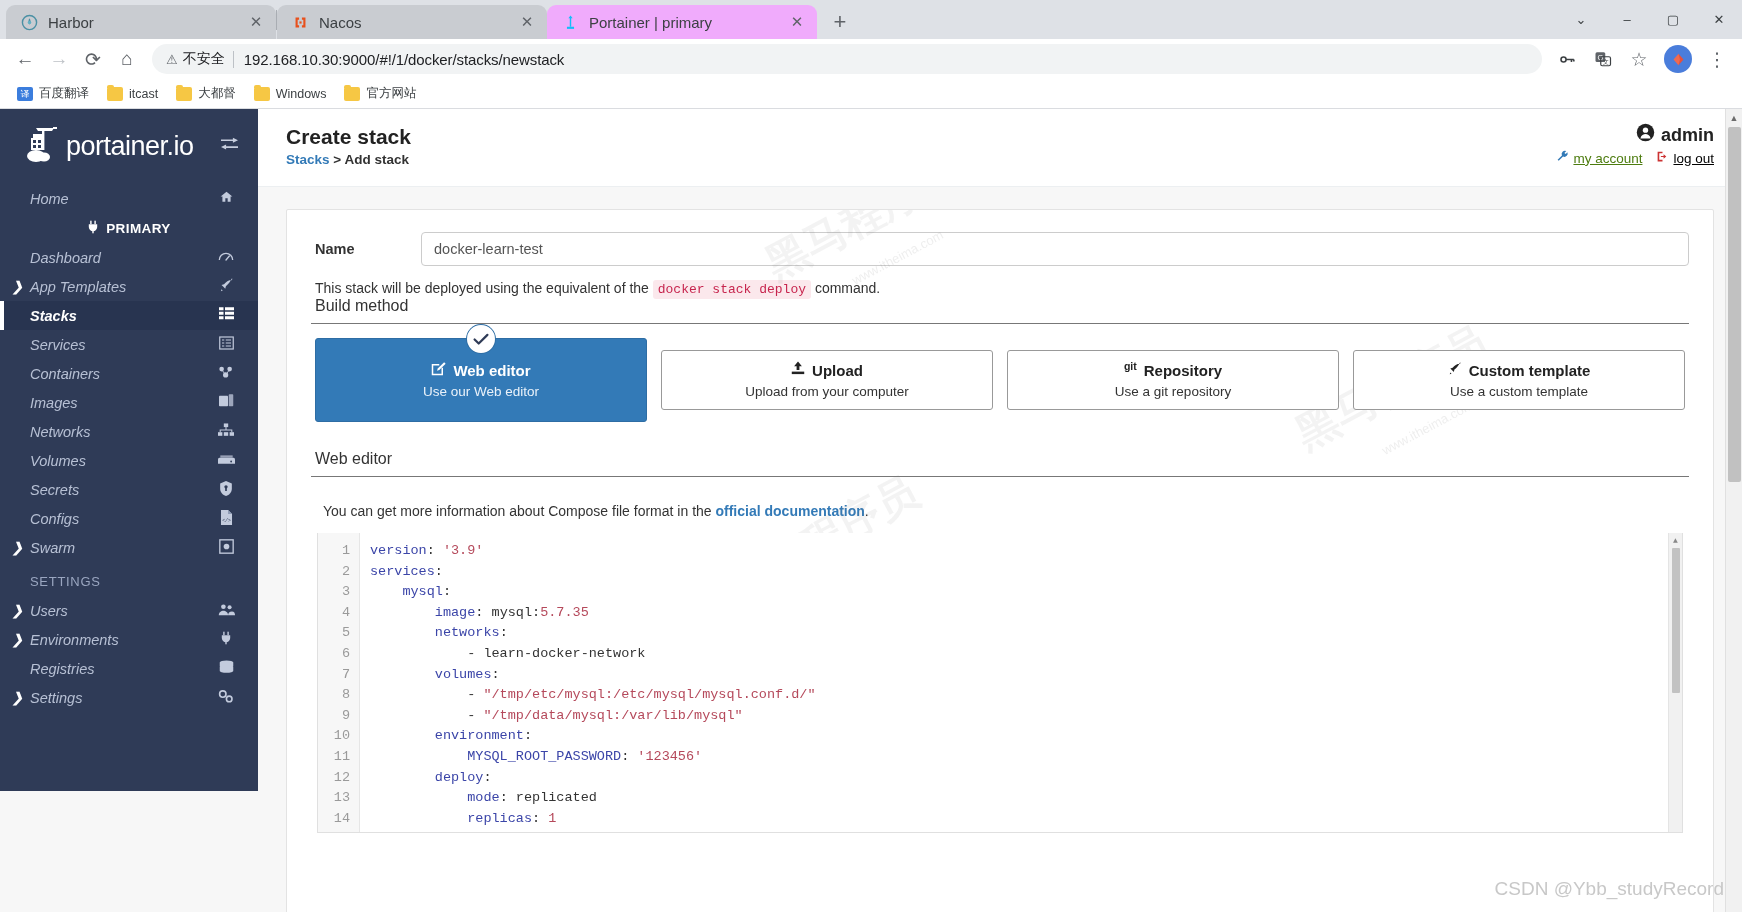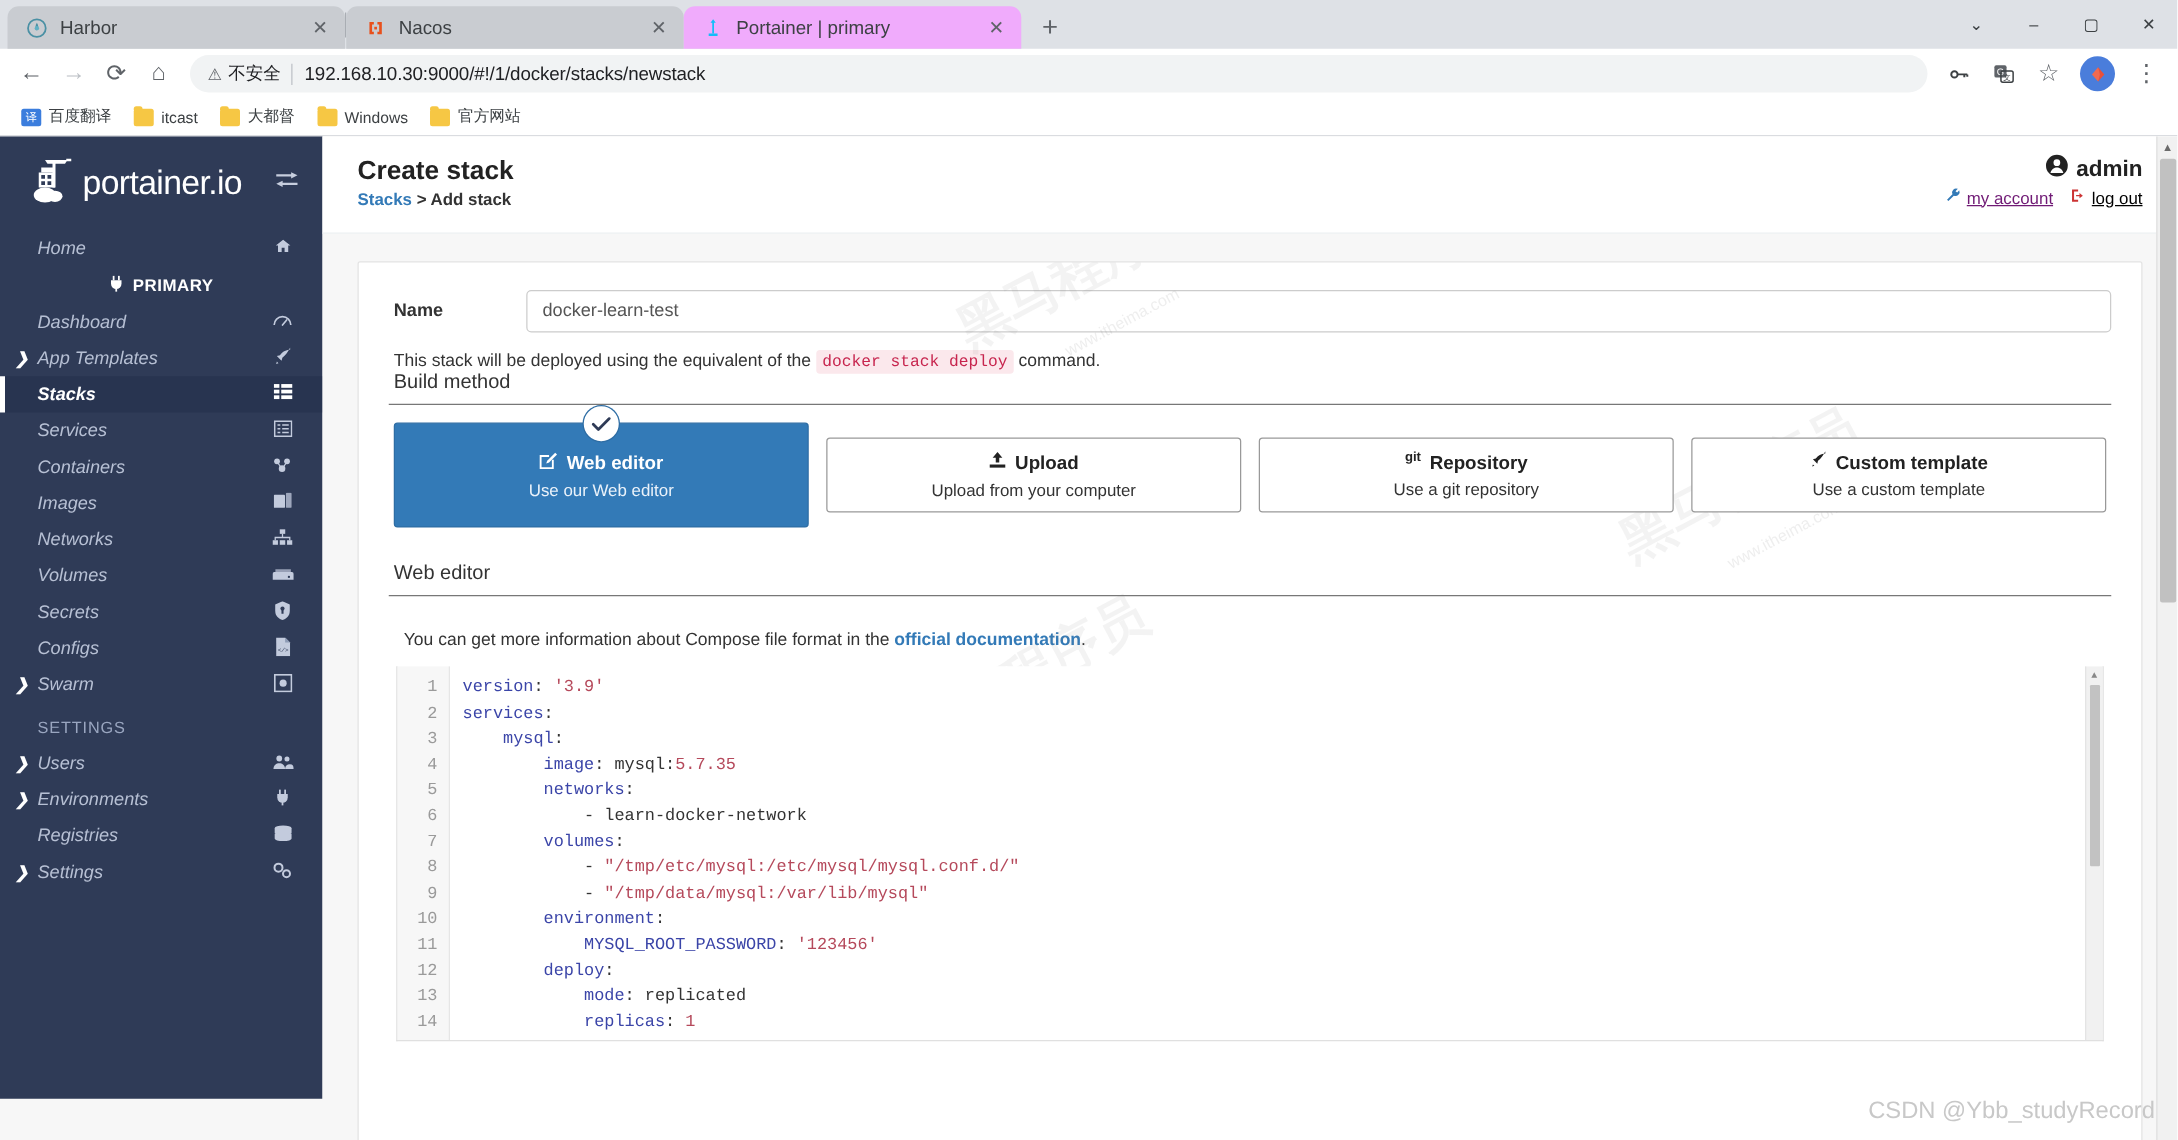--- a/index.html
+++ b/index.html
@@ -107,21 +107,21 @@
   
   .page {
     position: absolute; top: 109px; left: 0;
     width: 1742px; height: 803px;
     background: #f7f7f7; display: flex; overflow: hidden;
   }
 
   
   .sidebar {
     width: 258px; flex: 0 0 258px; background: #2f3b57;
-    height: 770px; position: relative; overflow: hidden;
+    height: 682px; position: relative; overflow: hidden;
   }
   .brand {
     height: 75px; display: flex; align-items: center;
     padding: 0 18px 0 22px;
   }
   .brand-logo { display: flex; align-items: flex-end; }
   .brand-txt { font-size: 27px; color: #fff; font-weight: 300; letter-spacing: -0.5px; }
   .brand-toggle { margin-left: auto; color: #c7cede; font-size: 18px; }
 
   .nav-item {
@@ -162,21 +162,21 @@
   .topbar {
     background: #ffffff; padding: 16px 28px 12px 28px;
     height: 78px; position: relative; border-bottom: 1px solid #eceff1;
   }
   .page-title { font-size: 21px; color: #222; font-weight: bold; }
   .crumb { margin-top: 3px; font-size: 13.5px; color: #333; font-weight: bold; }
   .crumb a { color: #337ab7; text-decoration: none; font-weight: bold; }
   .userbox { position: absolute; right: 28px; top: 14px; text-align: right; }
   .uname { font-size: 18px; color: #222; font-weight: bold; display: flex; align-items: center; justify-content: flex-end; gap: 6px; }
   .ulinks { margin-top: 3px; font-size: 13.5px; display: flex; gap: 14px; justify-content: flex-end; }
-  .ulink { color: #701a75; text-decoration: underline; display: flex; align-items: center; gap: 4px; }
+  .ulink { color: #4d7c0f; text-decoration: underline; display: flex; align-items: center; gap: 4px; }
   .ulink .wrench { color: #337ab7; }
   .ulink.logout { color: #000000; }
   .ulink.logout .lo-ico { color: #cc3333; }
 
   .panel {
     margin: 22px 28px 0 28px; background: #ffffff;
     border: 1px solid #e3e3e3; border-radius: 2px;
     padding: 22px 24px 0 24px; height: 740px;
     position: relative; overflow: hidden;
   }

